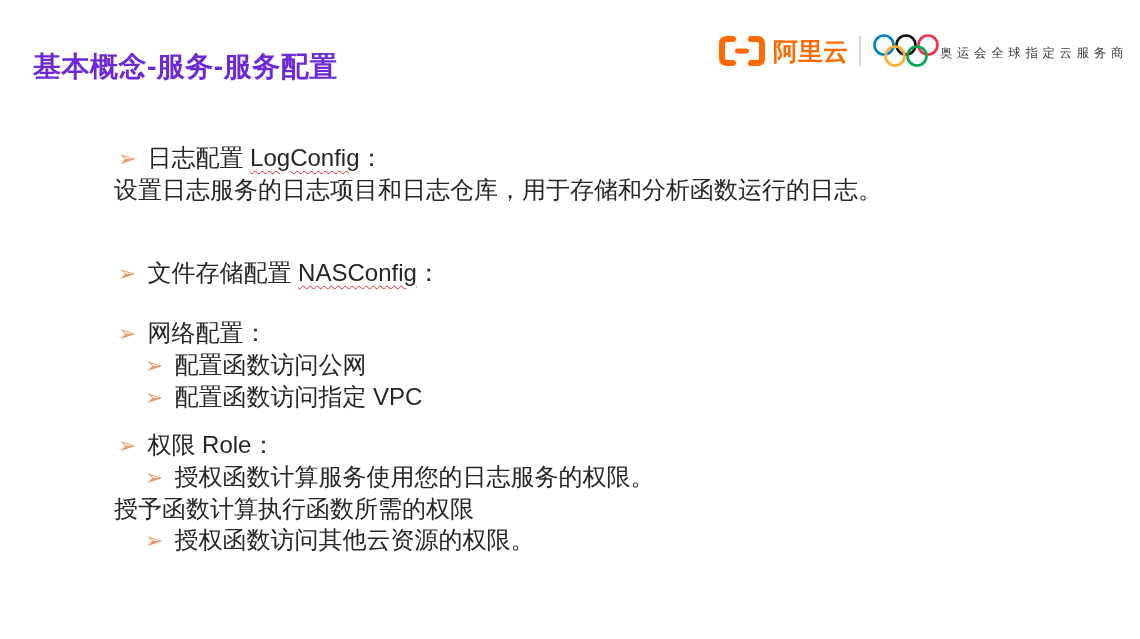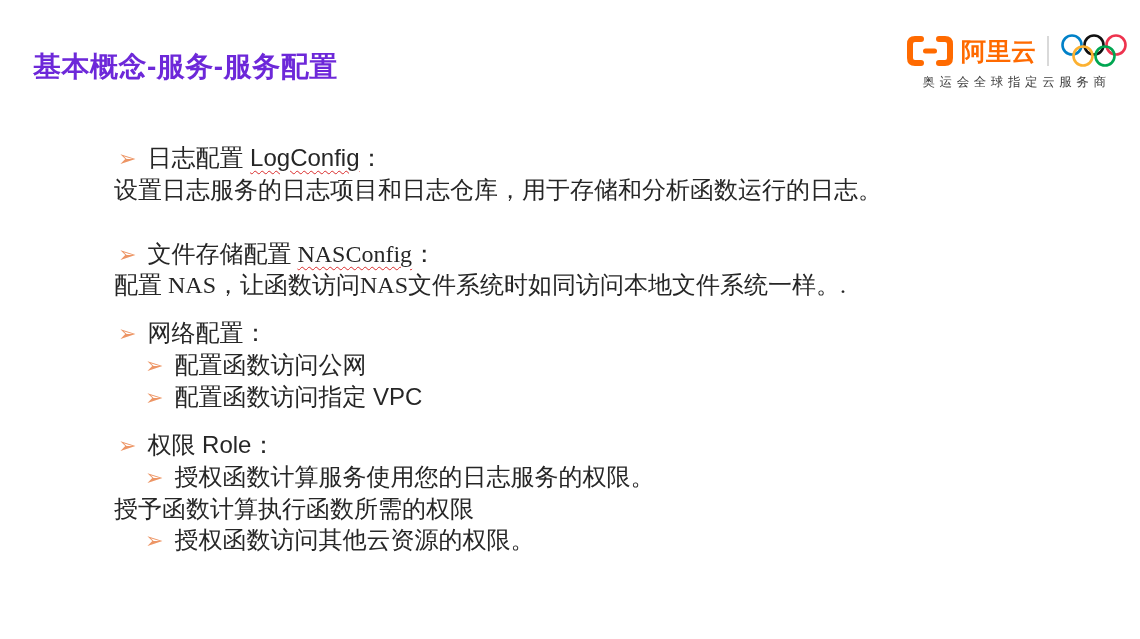--- a/index.html
+++ b/index.html
@@ -21,21 +21,21 @@
     color: #6d28d9;
     letter-spacing: 0.5px;
     white-space: nowrap;
   }
   
   .logo {
     position: absolute;
     top: 33px;
     right: 12px;
     display: flex;
-    flex-direction: column;
+    flex-direction: row;
     align-items: center;
   }
   .logo-row { display: flex; align-items: center; }
   .brand-text {
     color: #FF6A00;
     font-size: 25px;
     font-weight: 700;
     margin-left: 6px;
     white-space: nowrap;
   }
@@ -57,22 +57,22 @@
   
   .content {
     position: absolute;
     left: 114px;
     top: 142px;
     width: 980px;
     font-size: 24px;
     line-height: 31px;
     color: #262626;
   }
-  .section.s1 { margin-bottom: 34px; }
-  .section.s2 { margin-bottom: 16px; font-family: Liberation Serif, serif; }
+  .section.s1 { margin-bottom: 52px; }
+  .section.s2 { margin-bottom: 28px; }
   .section.s3 { margin-bottom: 16px; }
   .line { white-space: nowrap; }
   .heading-line { padding-left: 4px; }
   .marker {
     color: #ED9565;
     margin-right: 11px;
     font-size: 22px;
   }
   .sub { padding-left: 31px; }
   .wavy {
@@ -116,21 +116,20 @@
       <div class="line heading-line">
         <span class="marker">➢</span><span><span>日志配置 </span><span class="wavy">LogConfig</span><span>：</span></span>
       </div>
       <div class="line para">设置日志服务的日志项目和日志仓库，用于存储和分析函数运行的日志。</div>
     </div>
 
     <div class="section s2">
       <div class="line heading-line">
         <span class="marker">➢</span><span><span>文件存储配置 </span><span class="wavy">NASConfig</span><span>：</span></span>
       </div>
-      <div class="line para">配置 NAS，让函数访问NAS文件系统时如同访问本地文件系统一样。.</div>
     </div>
 
     <div class="section s3">
       <div class="line heading-line">
         <span class="marker">➢</span><span><span>网络配置：</span></span>
       </div>
       <div class="line sub">
         <span class="marker">➢</span><span>配置函数访问公网</span>
       </div>
       <div class="line sub">

